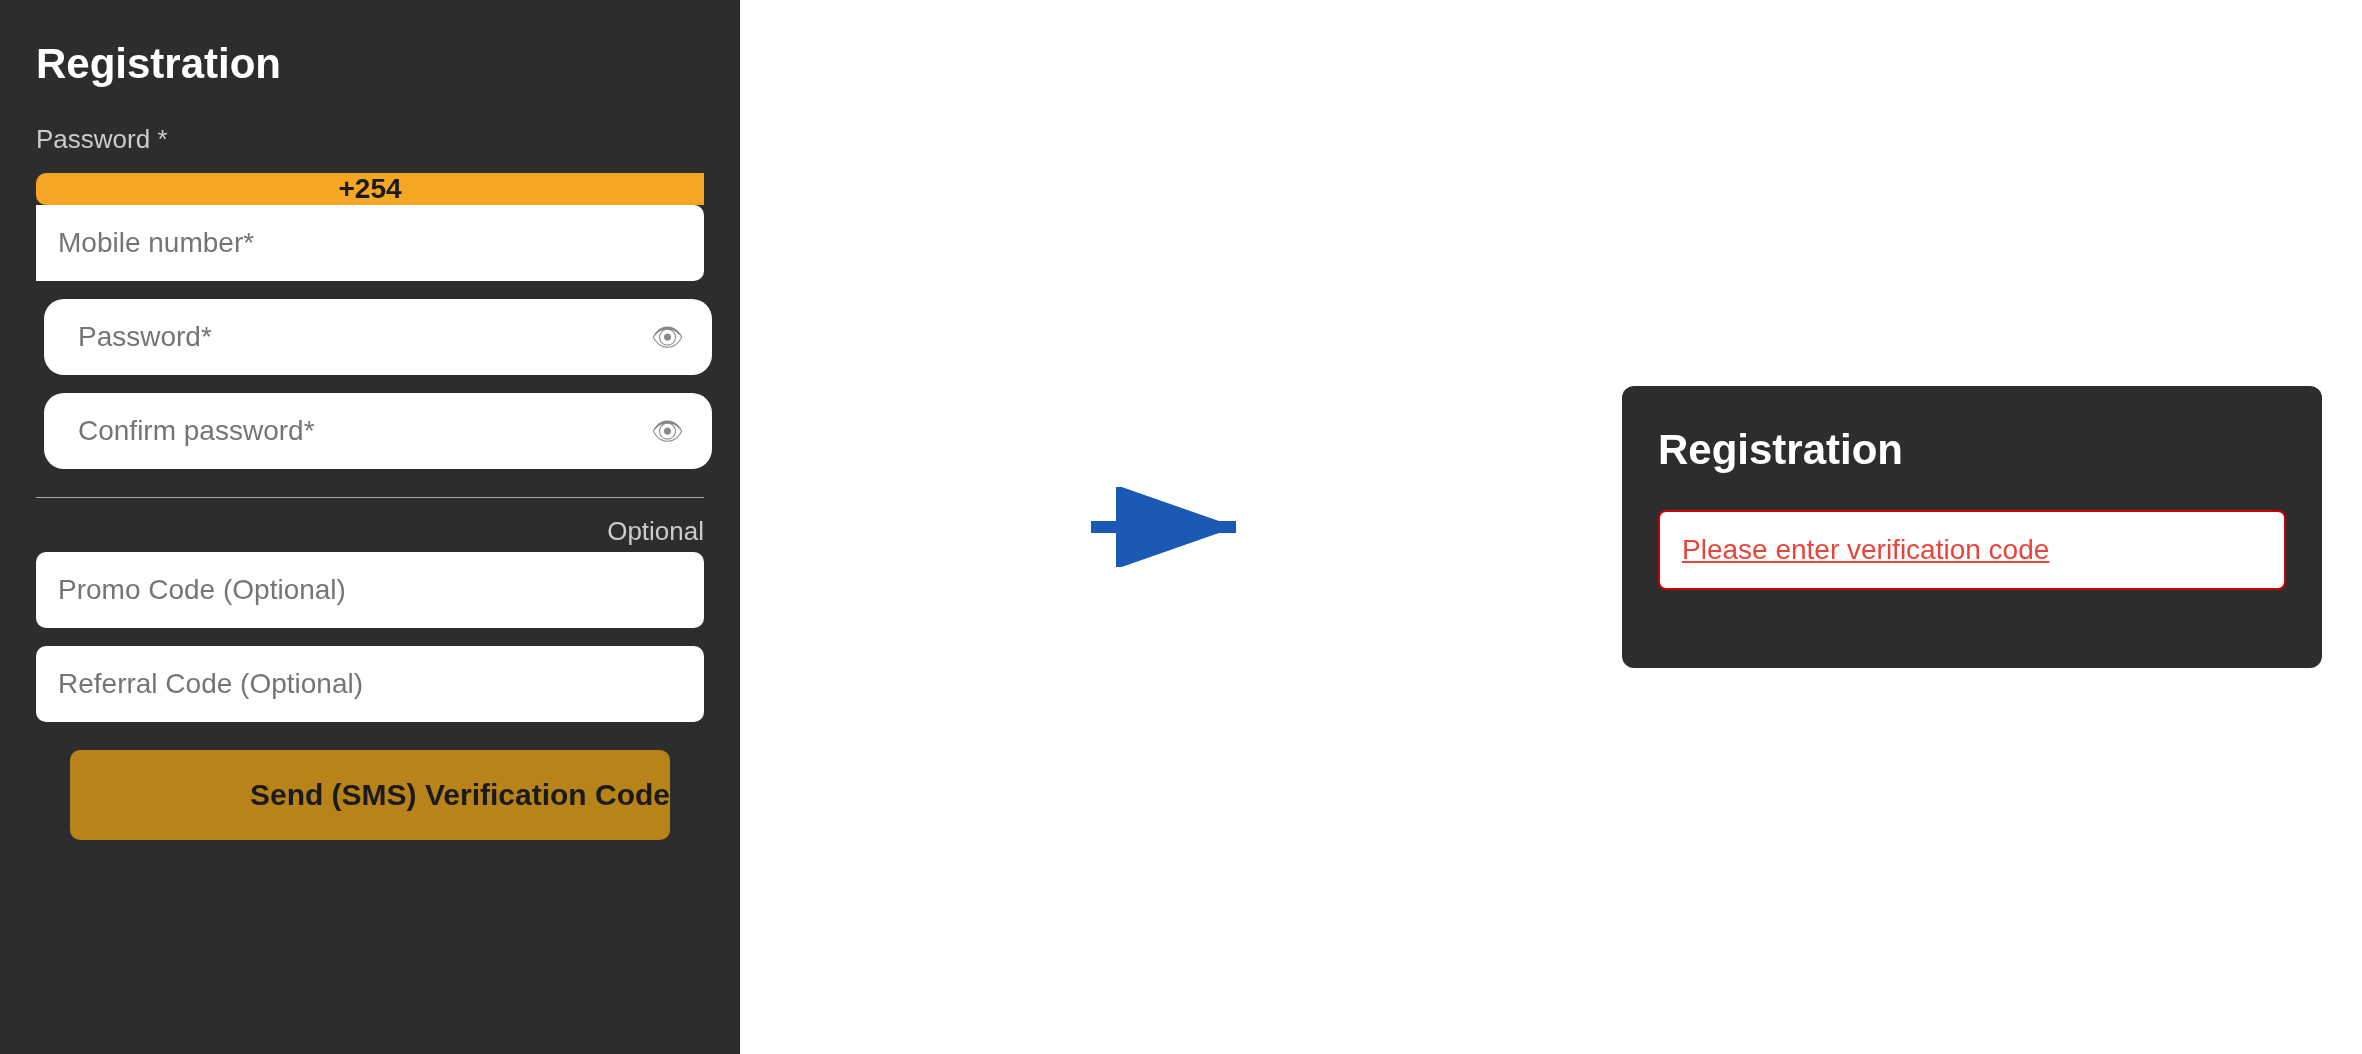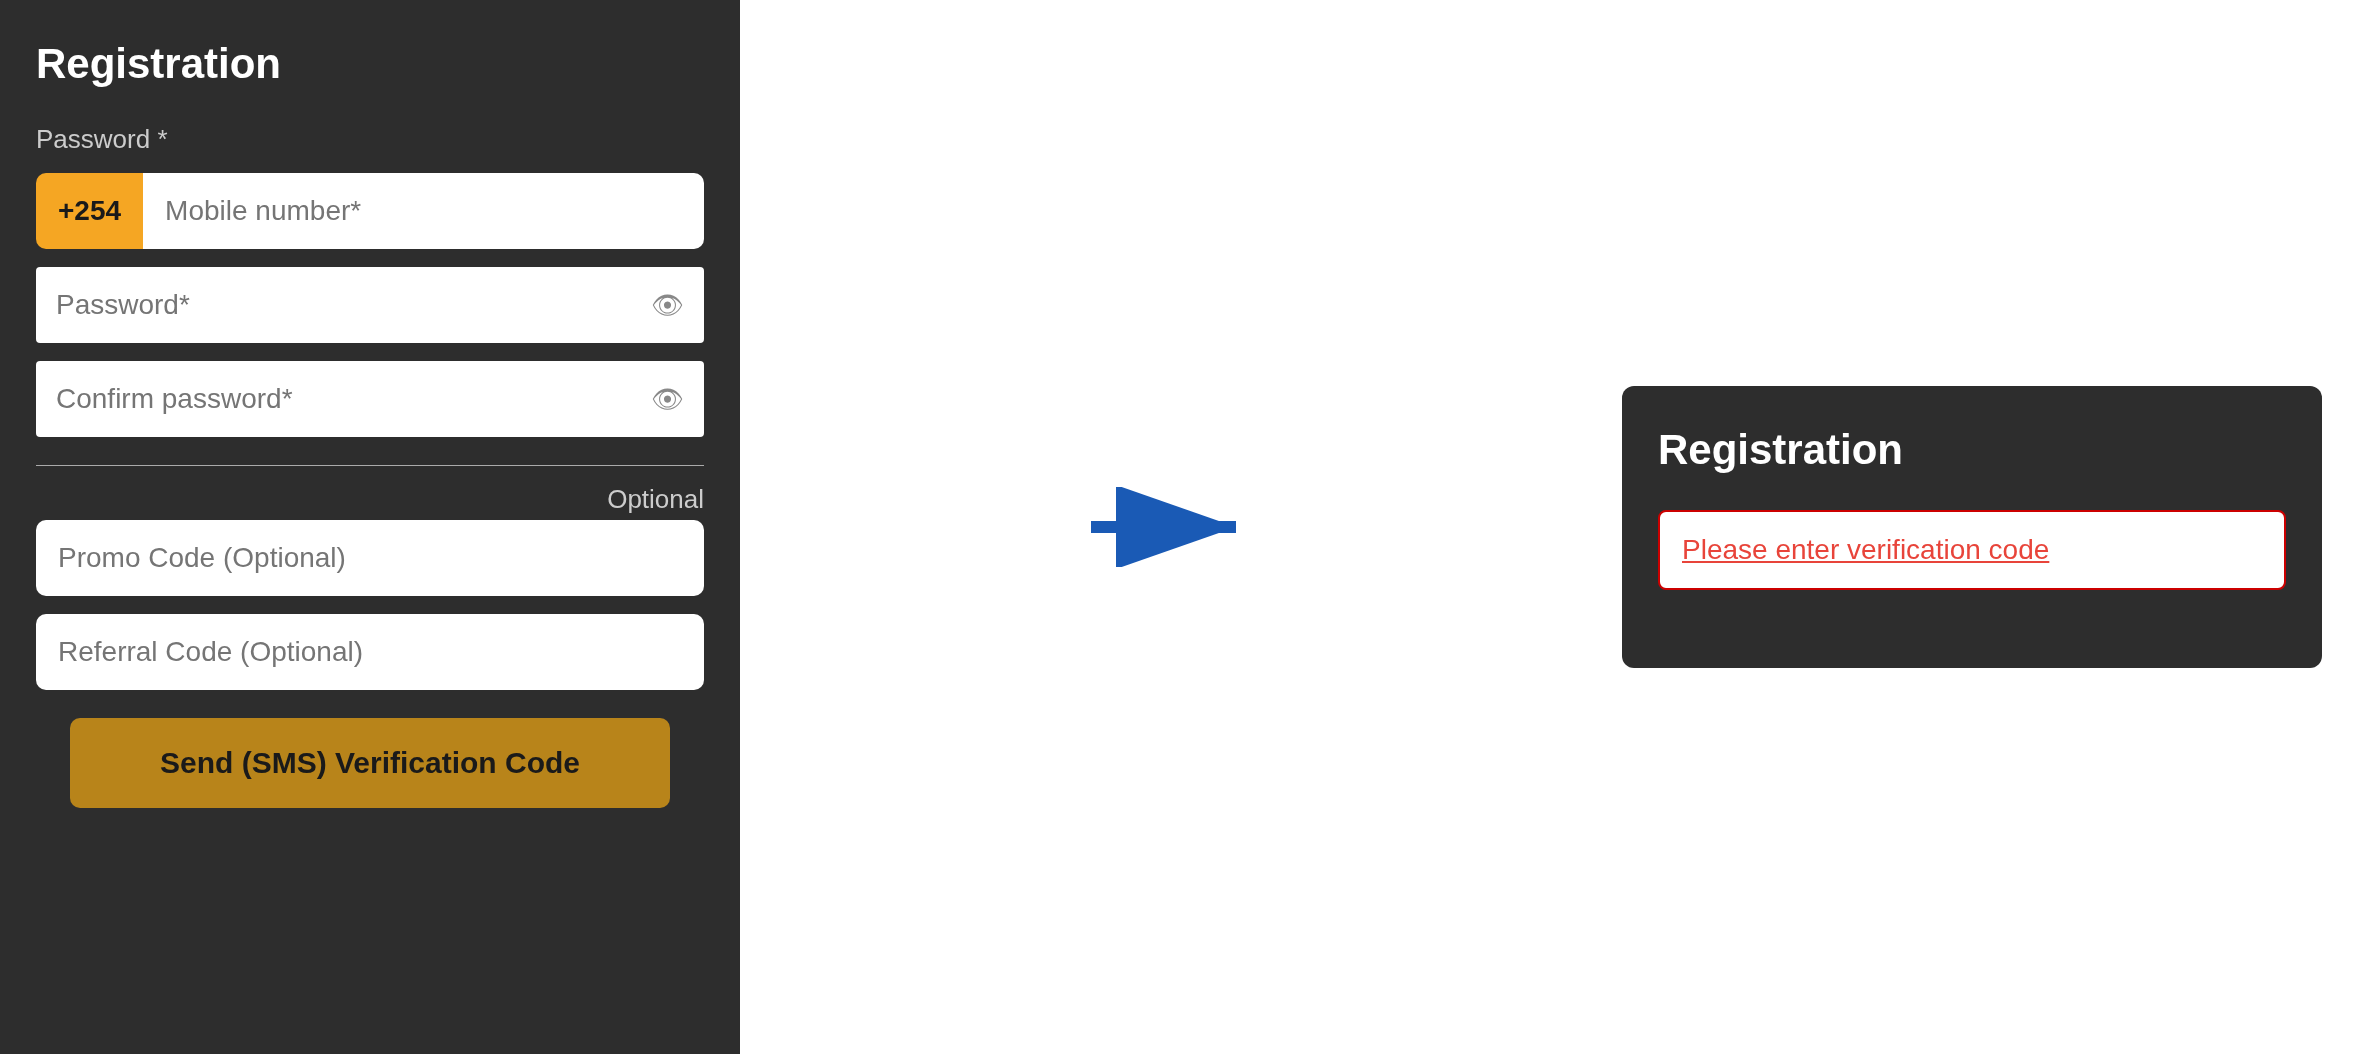--- a/index.html
+++ b/index.html
@@ -31,21 +31,21 @@
     }
 
     .section-label {
       color: #cccccc;
       font-size: 26px;
       margin-bottom: 18px;
     }
 
     .phone-row {
       display: flex;
-      flex-direction: row;
+      flex-direction: column;
       gap: 0;
       margin-bottom: 18px;
       align-items: stretch;
     }
 
     .country-code-btn {
       background: #f5a623;
       color: #1a1a1a;
       font-size: 28px;
       font-weight: bold;
@@ -87,25 +87,26 @@
 
     .input-with-icon {
       position: relative;
       margin-bottom: 18px;
     }
 
     .input-with-icon input {
       width: 100%;
       background: #ffffff;
       border: none;
-      border-radius: 4px;
-      font-size: 28px;
-      padding: 22px 60px 22px 20px;
+      border-radius: 20px;
+      font-size: 28px;
+      padding: 22px 60px 22px 34px;
       color: #888;
       outline: none;
+      margin-left: 8px;
     }
 
     .eye-icon {
       position: absolute;
       right: 20px;
       top: 50%;
       transform: translateY(-50%);
       color: #888;
       font-size: 26px;
       cursor: pointer;
@@ -157,20 +158,21 @@
       color: #1a1a1a;
       font-size: 30px;
       font-weight: bold;
       border: none;
       border-radius: 10px;
       padding: 28px 0;
       cursor: pointer;
       width: 600px;
       align-self: center;
       margin-top: 10px;
+      text-align: right;
     }
 
     
     .middle-area {
       flex: 1;
       display: flex;
       align-items: center;
       justify-content: center;
       background: #ffffff;
     }

